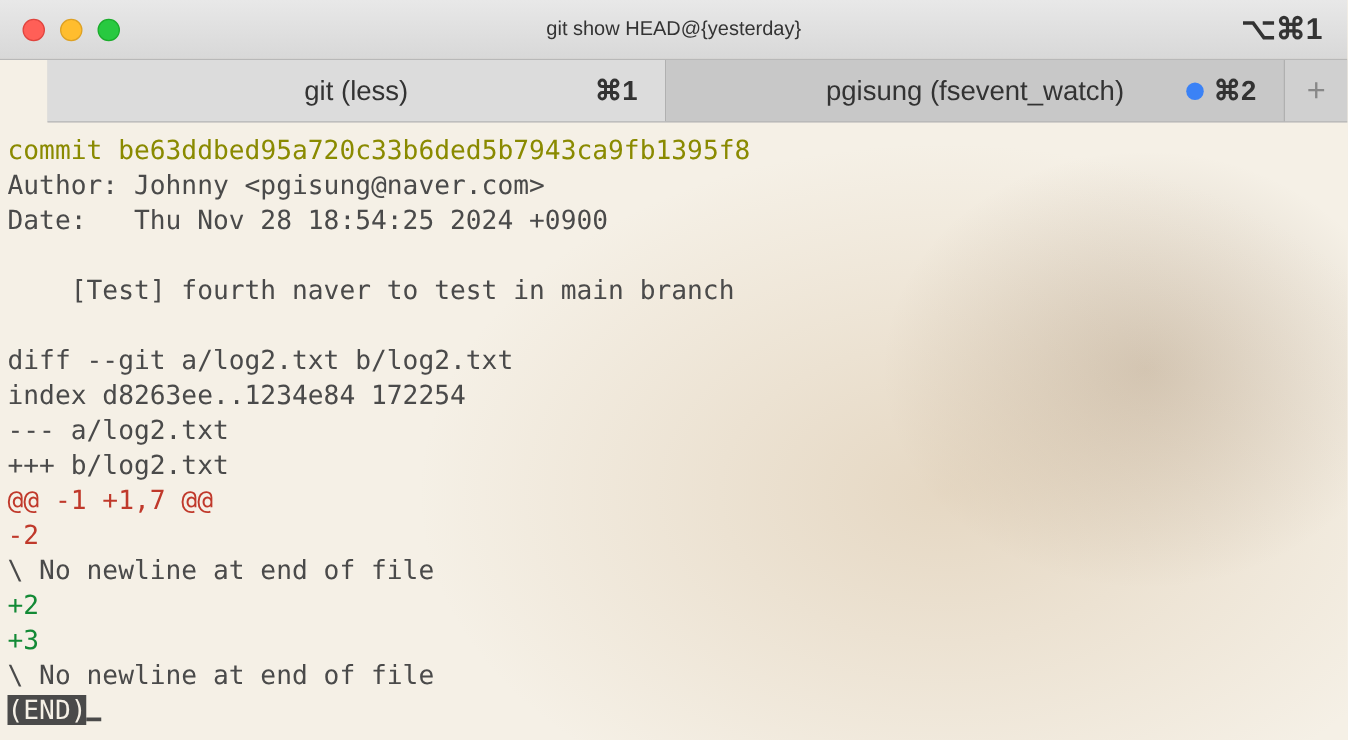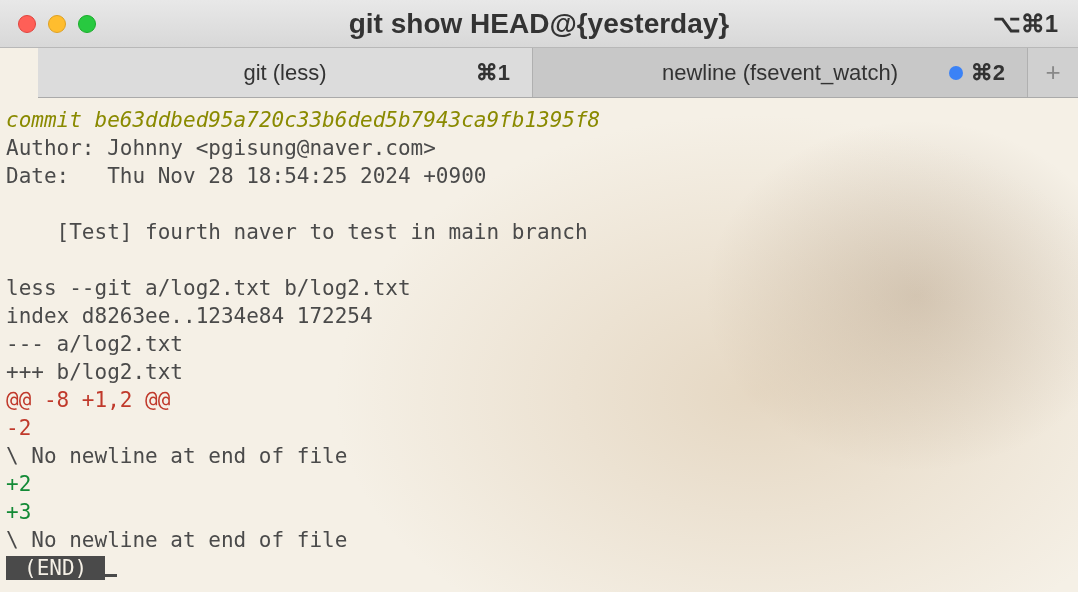--- a/index.html
+++ b/index.html
@@ -29,22 +29,22 @@
     height: 18px;
     border-radius: 50%;
   }
   .tl-close { background: #ff5f57; border: 1px solid #e0443e; }
   .tl-min   { background: #ffbd2e; border: 1px solid #dea123; }
   .tl-max   { background: #28c940; border: 1px solid #1aad2b; }
   .title {
     position: absolute;
     left: 0; right: 0;
     text-align: center;
-    font-size: 28px;
-    font-weight: 700;
+    font-size: 16px;
+    font-weight: 400;
     color: #333;
     pointer-events: none;
   }
   .title-right {
     position: absolute;
     right: 20px;
     font-size: 24px;
     font-weight: 600;
     color: #333;
   }
@@ -111,27 +111,27 @@
   .content {
     position: relative;
     z-index: 1;
     padding: 8px 6px;
     font-family: "Menlo", "Monaco", "Consolas", monospace;
     font-size: 21px;
     line-height: 28px;
     white-space: pre;
     color: #4a4a4a;
   }
-  .yellow { color: #8a8a00; font-style: italic; }
+  .yellow { color: #8a8a00; }
   .red    { color: #c0392b; }
   .green  { color: #138a36; }
   .endmark {
     background: #4a4a4a;
     color: #f5f0e6;
-    padding: 0 18px;
+    padding: 0 0;
   }
   .cursor {
     display: inline-block;
     width: 12px;
     height: 3px;
     vertical-align: baseline;
     border-bottom: 3px solid #4a4a4a;
     margin-bottom: -2px;
   }
 </style>
@@ -149,41 +149,41 @@
 </div>
 
 <div class="tabbar">
   <div class="tab active">
     <span>git (less)</span>
     <span class="shortcut">
       <span>⌘1</span>
     </span>
   </div>
   <div class="tab inactive">
-    <span>newline (fsevent_watch)</span>
+    <span>pgisung (fsevent_watch)</span>
     <span class="shortcut">
       <span class="status-dot"></span>
       <span>⌘2</span>
     </span>
   </div>
   <div class="newtab">+</div>
 </div>
 
 <div class="terminal">
   <div class="bgfade"></div>
   <div class="content"><span class="yellow"><span>commit</span> <span>be63ddbed95a720c33b6ded5b7943ca9fb1395f8</span></span>
 <span>Author: Johnny &lt;pgisung@naver.com&gt;</span>
 <span>Date:   Thu Nov 28 18:54:25 2024 +0900</span>
 
 <span>    [Test] fourth naver to test in main branch</span>
 
-<span>less --git a/log2.txt b/log2.txt</span>
+<span>diff --git a/log2.txt b/log2.txt</span>
 <span>index d8263ee..1234e84 172254</span>
 <span>--- a/log2.txt</span>
 <span>+++ b/log2.txt</span>
-<span class="red">@@ -8 +1,2 @@</span>
+<span class="red">@@ -1 +1,7 @@</span>
 <span class="red">-2</span>
 <span>\ No newline at end of file</span>
 <span class="green">+2</span>
 <span class="green">+3</span>
 <span>\ No newline at end of file</span>
 <span class="endmark">(END)</span><span class="cursor"></span></div>
 </div>
 
 </body></html>

